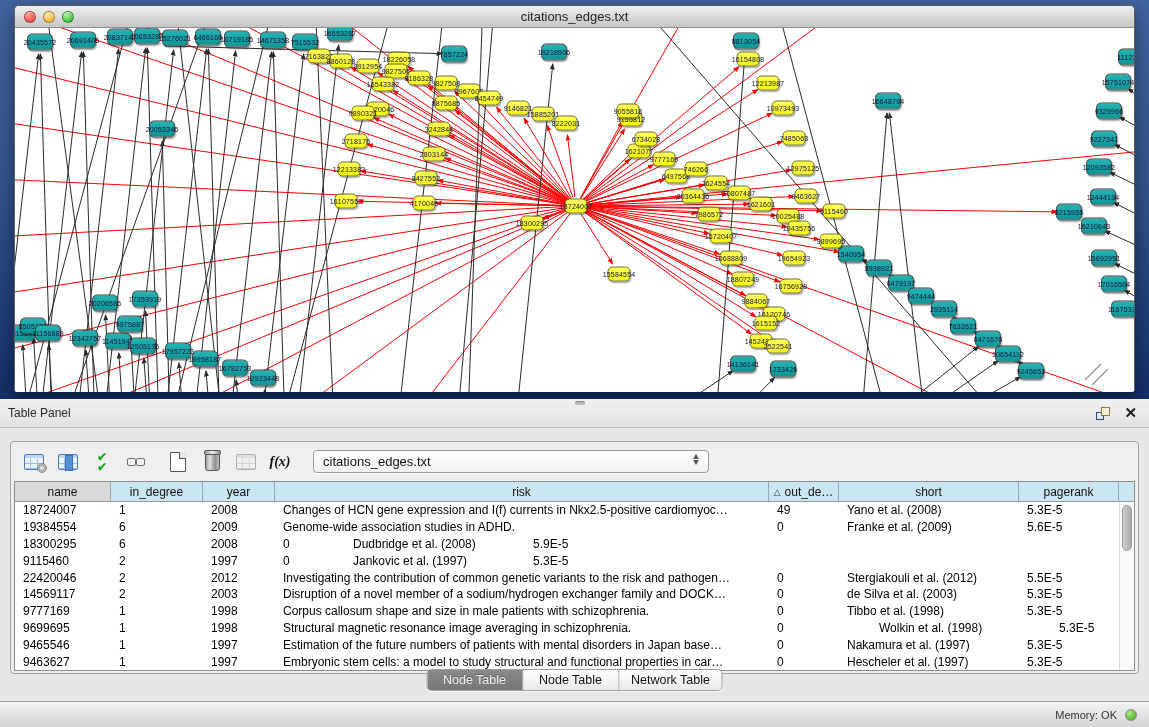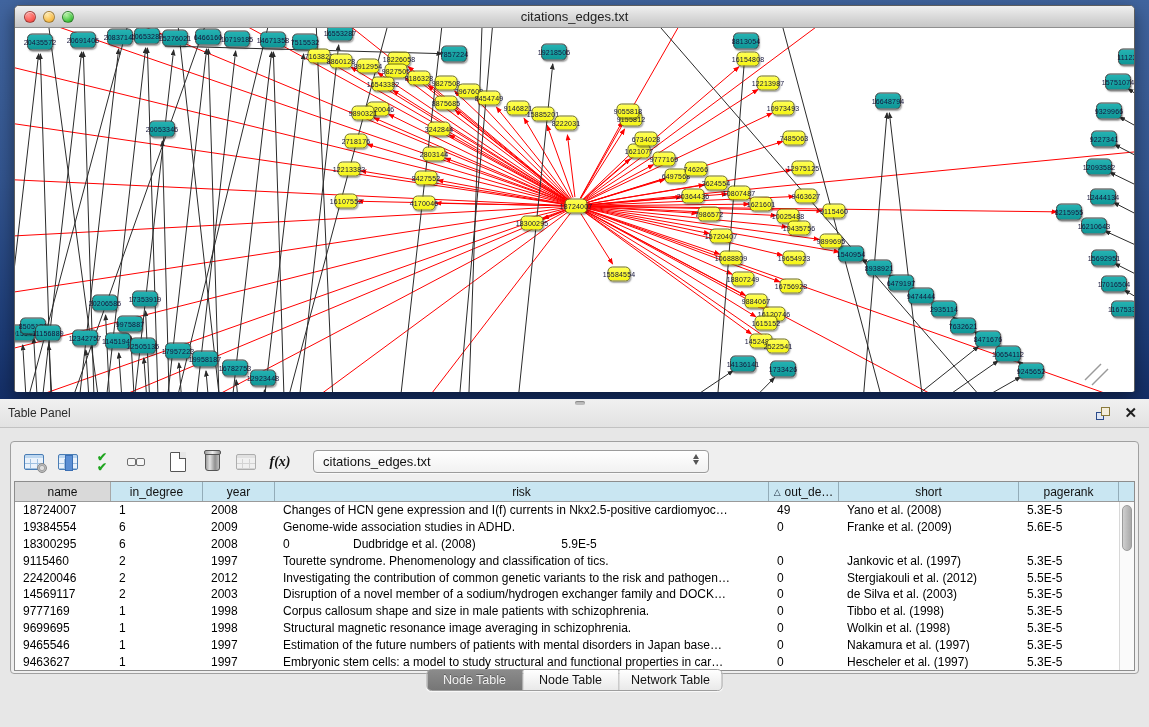--- a/index.html
+++ b/index.html
@@ -732,27 +732,26 @@
             <div class="td" style="width: 70px; flex: 0 0 70px;">0</div>
             <div class="td" style="width: 180px; flex: 0 0 180px;">Franke et al. (2009)</div>
             <div class="td" style="width: 100px; flex: 0 0 100px;">5.6E-5</div>
           </div>
           <div class="trow">
             <div class="td" style="width: 96px; flex: 0 0 96px;">18300295</div>
             <div class="td" style="width: 92px; flex: 0 0 92px;">6</div>
             <div class="td" style="width: 72px; flex: 0 0 72px;">2008</div>
             <div class="td" style="width: 70px; flex: 0 0 70px;">0</div>
             <div class="td" style="width: 180px; flex: 0 0 180px;">Dudbridge et al. (2008)</div>
-            <div class="td" style="width: 100px; flex: 0 0 100px; text-align: center;">5.9E-5</div>
+            <div class="td" style="width: 100px; flex: 0 0 100px;">5.9E-5</div>
           </div>
           <div class="trow">
             <div class="td" style="width: 96px; flex: 0 0 96px;">9115460</div>
             <div class="td" style="width: 92px; flex: 0 0 92px;">2</div>
             <div class="td" style="width: 72px; flex: 0 0 72px;">1997</div>
-            <div class="td" style="width: 494px; flex: 0 0 494px;">Tourette syndrome. Phenomenology and classification of tics.</div>
             <div class="td" style="width: 70px; flex: 0 0 70px;">0</div>
             <div class="td" style="width: 180px; flex: 0 0 180px;">Jankovic et al. (1997)</div>
             <div class="td" style="width: 100px; flex: 0 0 100px;">5.3E-5</div>
           </div>
           <div class="trow">
             <div class="td" style="width: 96px; flex: 0 0 96px;">22420046</div>
             <div class="td" style="width: 92px; flex: 0 0 92px;">2</div>
             <div class="td" style="width: 72px; flex: 0 0 72px;">2012</div>
             <div class="td" style="width: 494px; flex: 0 0 494px;">Investigating the contribution of common genetic variants to the risk and pathogen…</div>
             <div class="td" style="width: 70px; flex: 0 0 70px;">0</div>
@@ -776,21 +775,21 @@
             <div class="td" style="width: 70px; flex: 0 0 70px;">0</div>
             <div class="td" style="width: 180px; flex: 0 0 180px;">Tibbo et al. (1998)</div>
             <div class="td" style="width: 100px; flex: 0 0 100px;">5.3E-5</div>
           </div>
           <div class="trow">
             <div class="td" style="width: 96px; flex: 0 0 96px;">9699695</div>
             <div class="td" style="width: 92px; flex: 0 0 92px;">1</div>
             <div class="td" style="width: 72px; flex: 0 0 72px;">1998</div>
             <div class="td" style="width: 494px; flex: 0 0 494px;">Structural magnetic resonance image averaging in schizophrenia.</div>
             <div class="td" style="width: 70px; flex: 0 0 70px;">0</div>
-            <div class="td" style="width: 180px; flex: 0 0 180px;">Wolkin et al. (1998)</div>
+            <div class="td" style="width: 180px; flex: 0 0 180px; margin-left: 32px;">Wolkin et al. (1998)</div>
             <div class="td" style="width: 100px; flex: 0 0 100px;">5.3E-5</div>
           </div>
           <div class="trow">
             <div class="td" style="width: 96px; flex: 0 0 96px;">9465546</div>
             <div class="td" style="width: 92px; flex: 0 0 92px;">1</div>
             <div class="td" style="width: 72px; flex: 0 0 72px;">1997</div>
             <div class="td" style="width: 494px; flex: 0 0 494px;">Estimation of the future numbers of patients with mental disorders in Japan base…</div>
             <div class="td" style="width: 70px; flex: 0 0 70px;">0</div>
             <div class="td" style="width: 180px; flex: 0 0 180px;">Nakamura et al. (1997)</div>
             <div class="td" style="width: 100px; flex: 0 0 100px;">5.3E-5</div>
@@ -810,13 +809,17 @@
       </div>
     </div>
   </div>
 
   <div class="segmented" id="segTabs">
       <div class="seg selected">Node Table</div>
       <div class="seg">Node Table</div>
       <div class="seg">Network Table</div>
     </div>
 
+  <div class="statusbar">
+    <span class="mem">Memory: OK</span>
+    <span class="memdot"></span>
+  </div>
 </div>
 
 </body></html>

